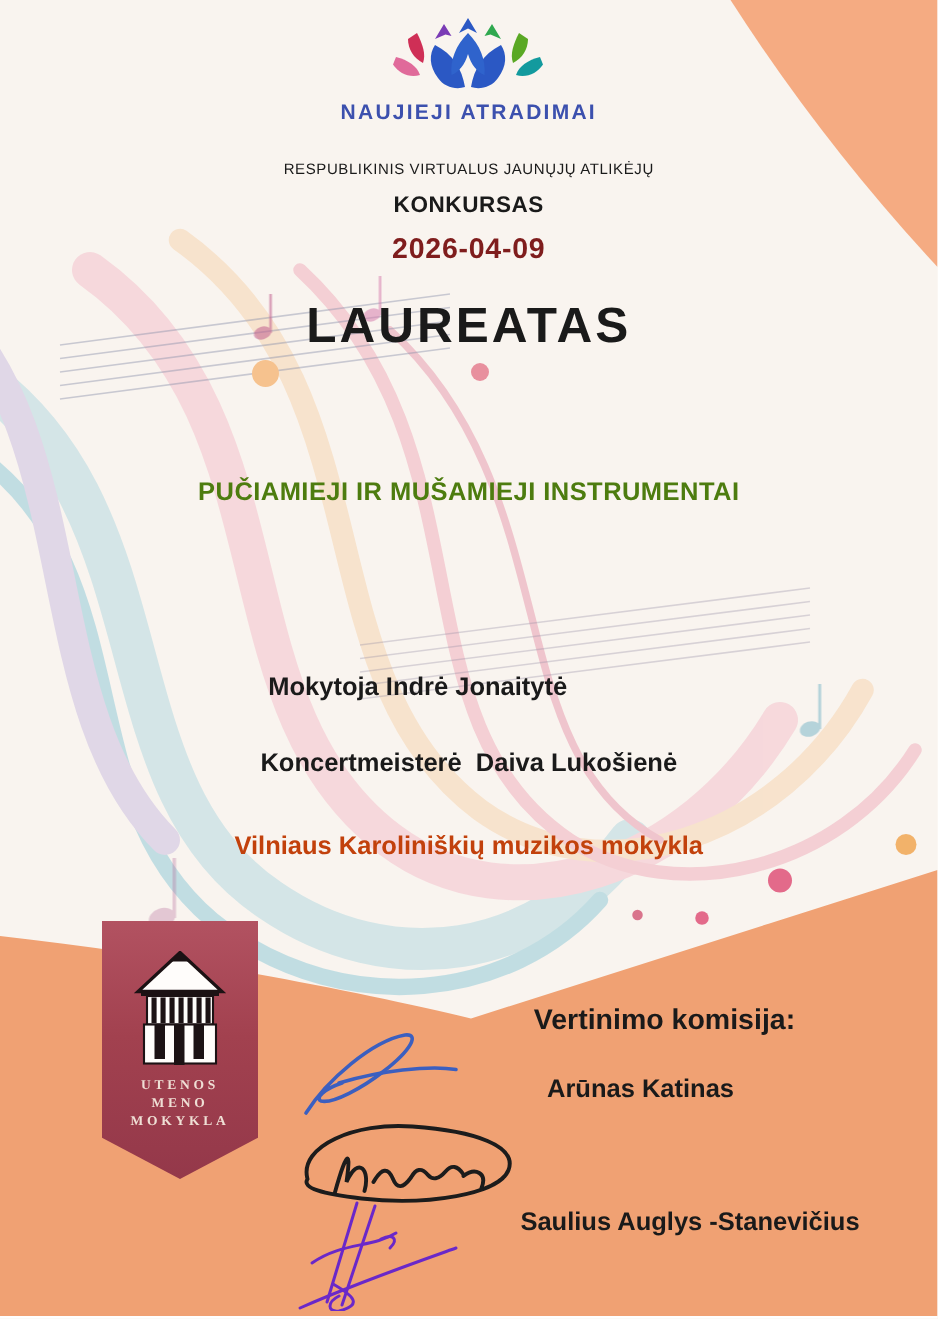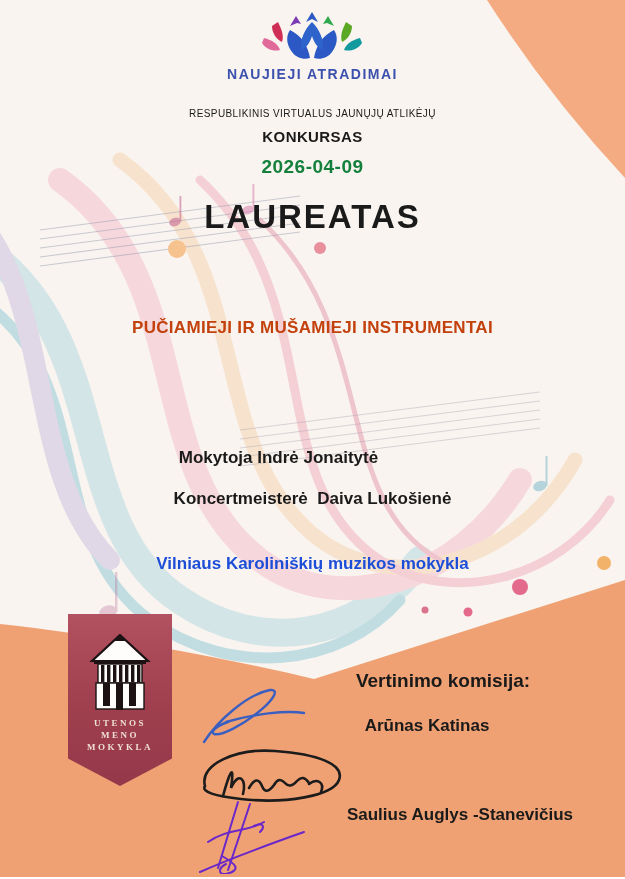--- a/index.html
+++ b/index.html
@@ -10,28 +10,28 @@
     overflow:hidden;
     font-family:"Liberation Sans",sans-serif;
     color:#1a1a1a;
   }
   .abs{position:absolute;left:0;width:100%;text-align:center;}
   svg.layer{position:absolute;top:0;left:0;}
 
   .logo-wordmark{top:66px;font-size:14px;font-weight:bold;letter-spacing:1.5px;color:#3c50ae;}
   .competition-1{top:108px;font-size:10px;font-weight:normal;letter-spacing:.4px;}
   .competition-2{top:128px;font-size:15px;font-weight:bold;letter-spacing:.4px;}
-  .date{top:156px;font-size:19px;font-weight:bold;color:#15803d;letter-spacing:.5px;}
+  .date{top:156px;font-size:19px;font-weight:bold;color:#7f1d1d;letter-spacing:.5px;}
   .award{top:198px;font-size:33px;font-weight:bold;letter-spacing:2px;}
   .place{top:266px;font-size:20px;font-weight:bold;letter-spacing:1px;}
-  .category{top:318px;font-size:17px;font-weight:bold;color:#c2410c;letter-spacing:.3px;}
+  .category{top:318px;font-size:17px;font-weight:bold;color:#4d7c0f;letter-spacing:.3px;}
   .recipient{top:371px;font-size:27px;font-weight:bold;letter-spacing:1px;}
   .teacher{top:448px;left:-34px;font-size:17px;font-weight:bold;}
-  .concertmaster{top:489px;font-size:17px;font-weight:bold;white-space:pre;}
-  .school{top:554px;font-size:17px;font-weight:bold;color:#1d4ed8;}
+  .concertmaster{top:499px;font-size:17px;font-weight:bold;white-space:pre;}
+  .school{top:554px;font-size:17px;font-weight:bold;color:#c2410c;}
 
   .jury-heading{top:670px;left:318px;width:250px;font-size:19px;font-weight:bold;}
   .jury-0{top:716px;left:312px;width:230px;font-size:17px;font-weight:bold;}
   .jury-1{top:760px;left:317px;width:230px;font-size:17px;font-weight:bold;}
   .jury-2{top:805px;left:310px;width:300px;font-size:17px;font-weight:bold;}
   .jury{position:absolute;text-align:center;}
 
   .pennant{
     position:absolute;left:68px;top:614px;width:104px;height:172px;
     background:linear-gradient(180deg,#b25261 0%,#a2414f 45%,#94384a 100%);

